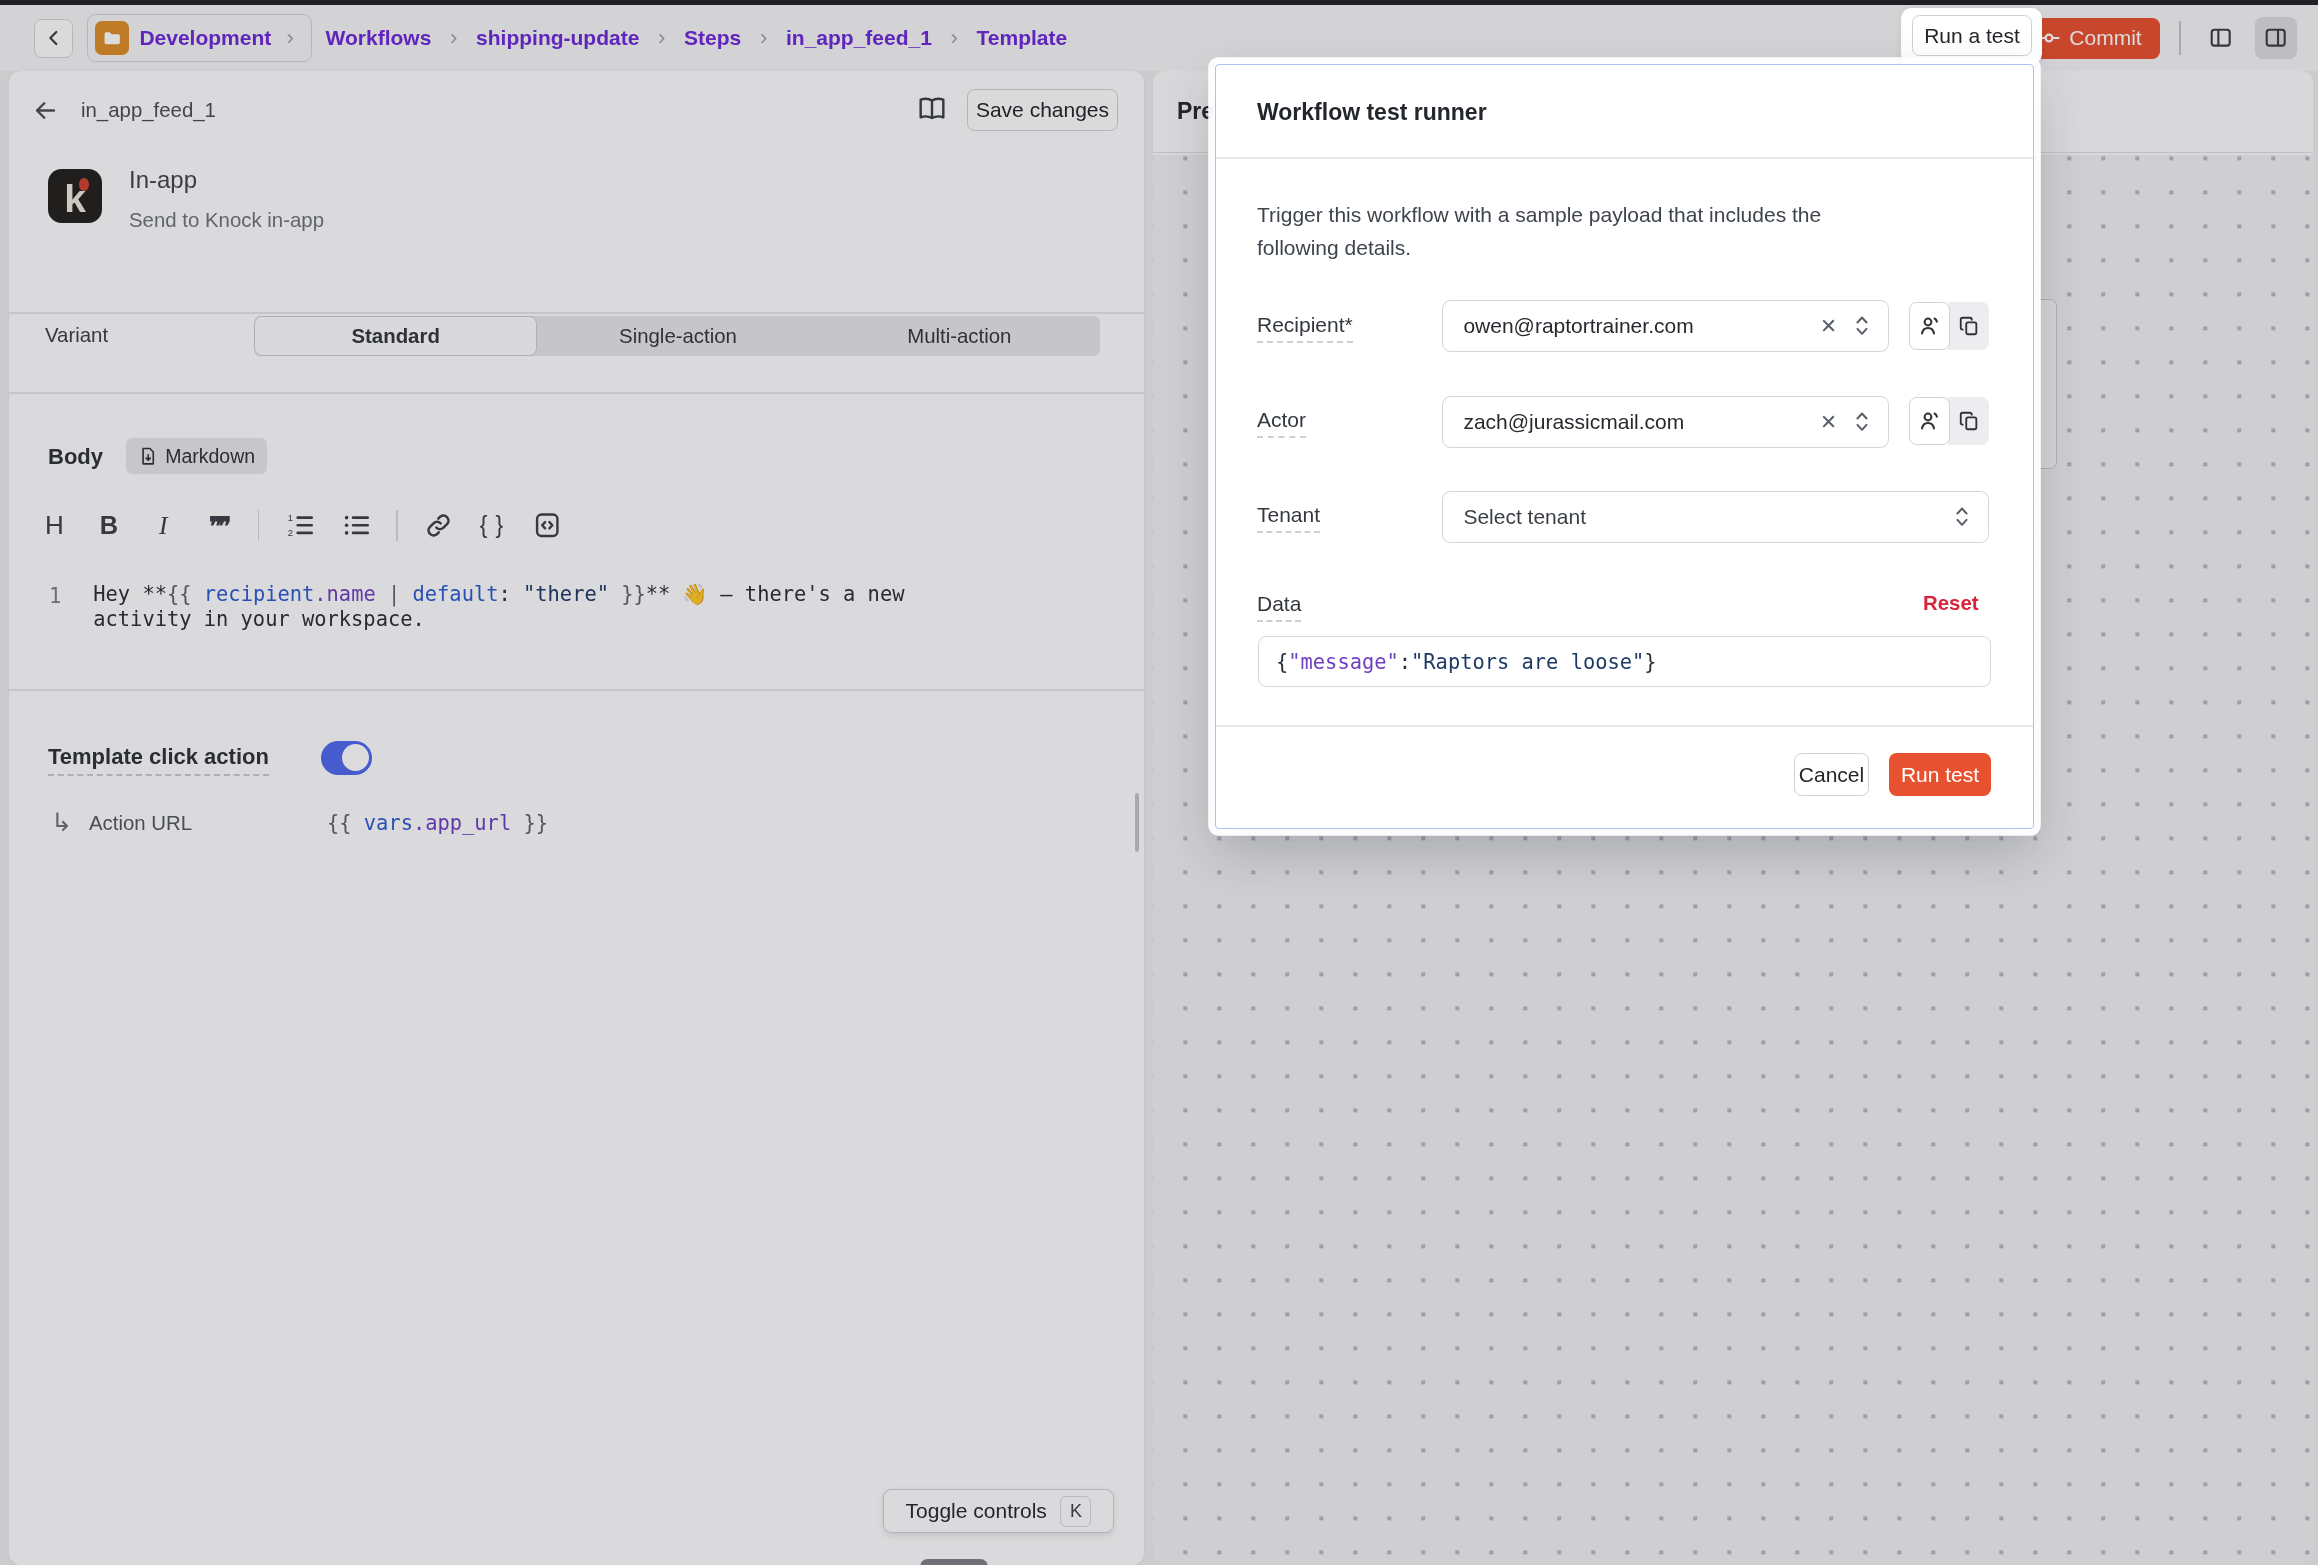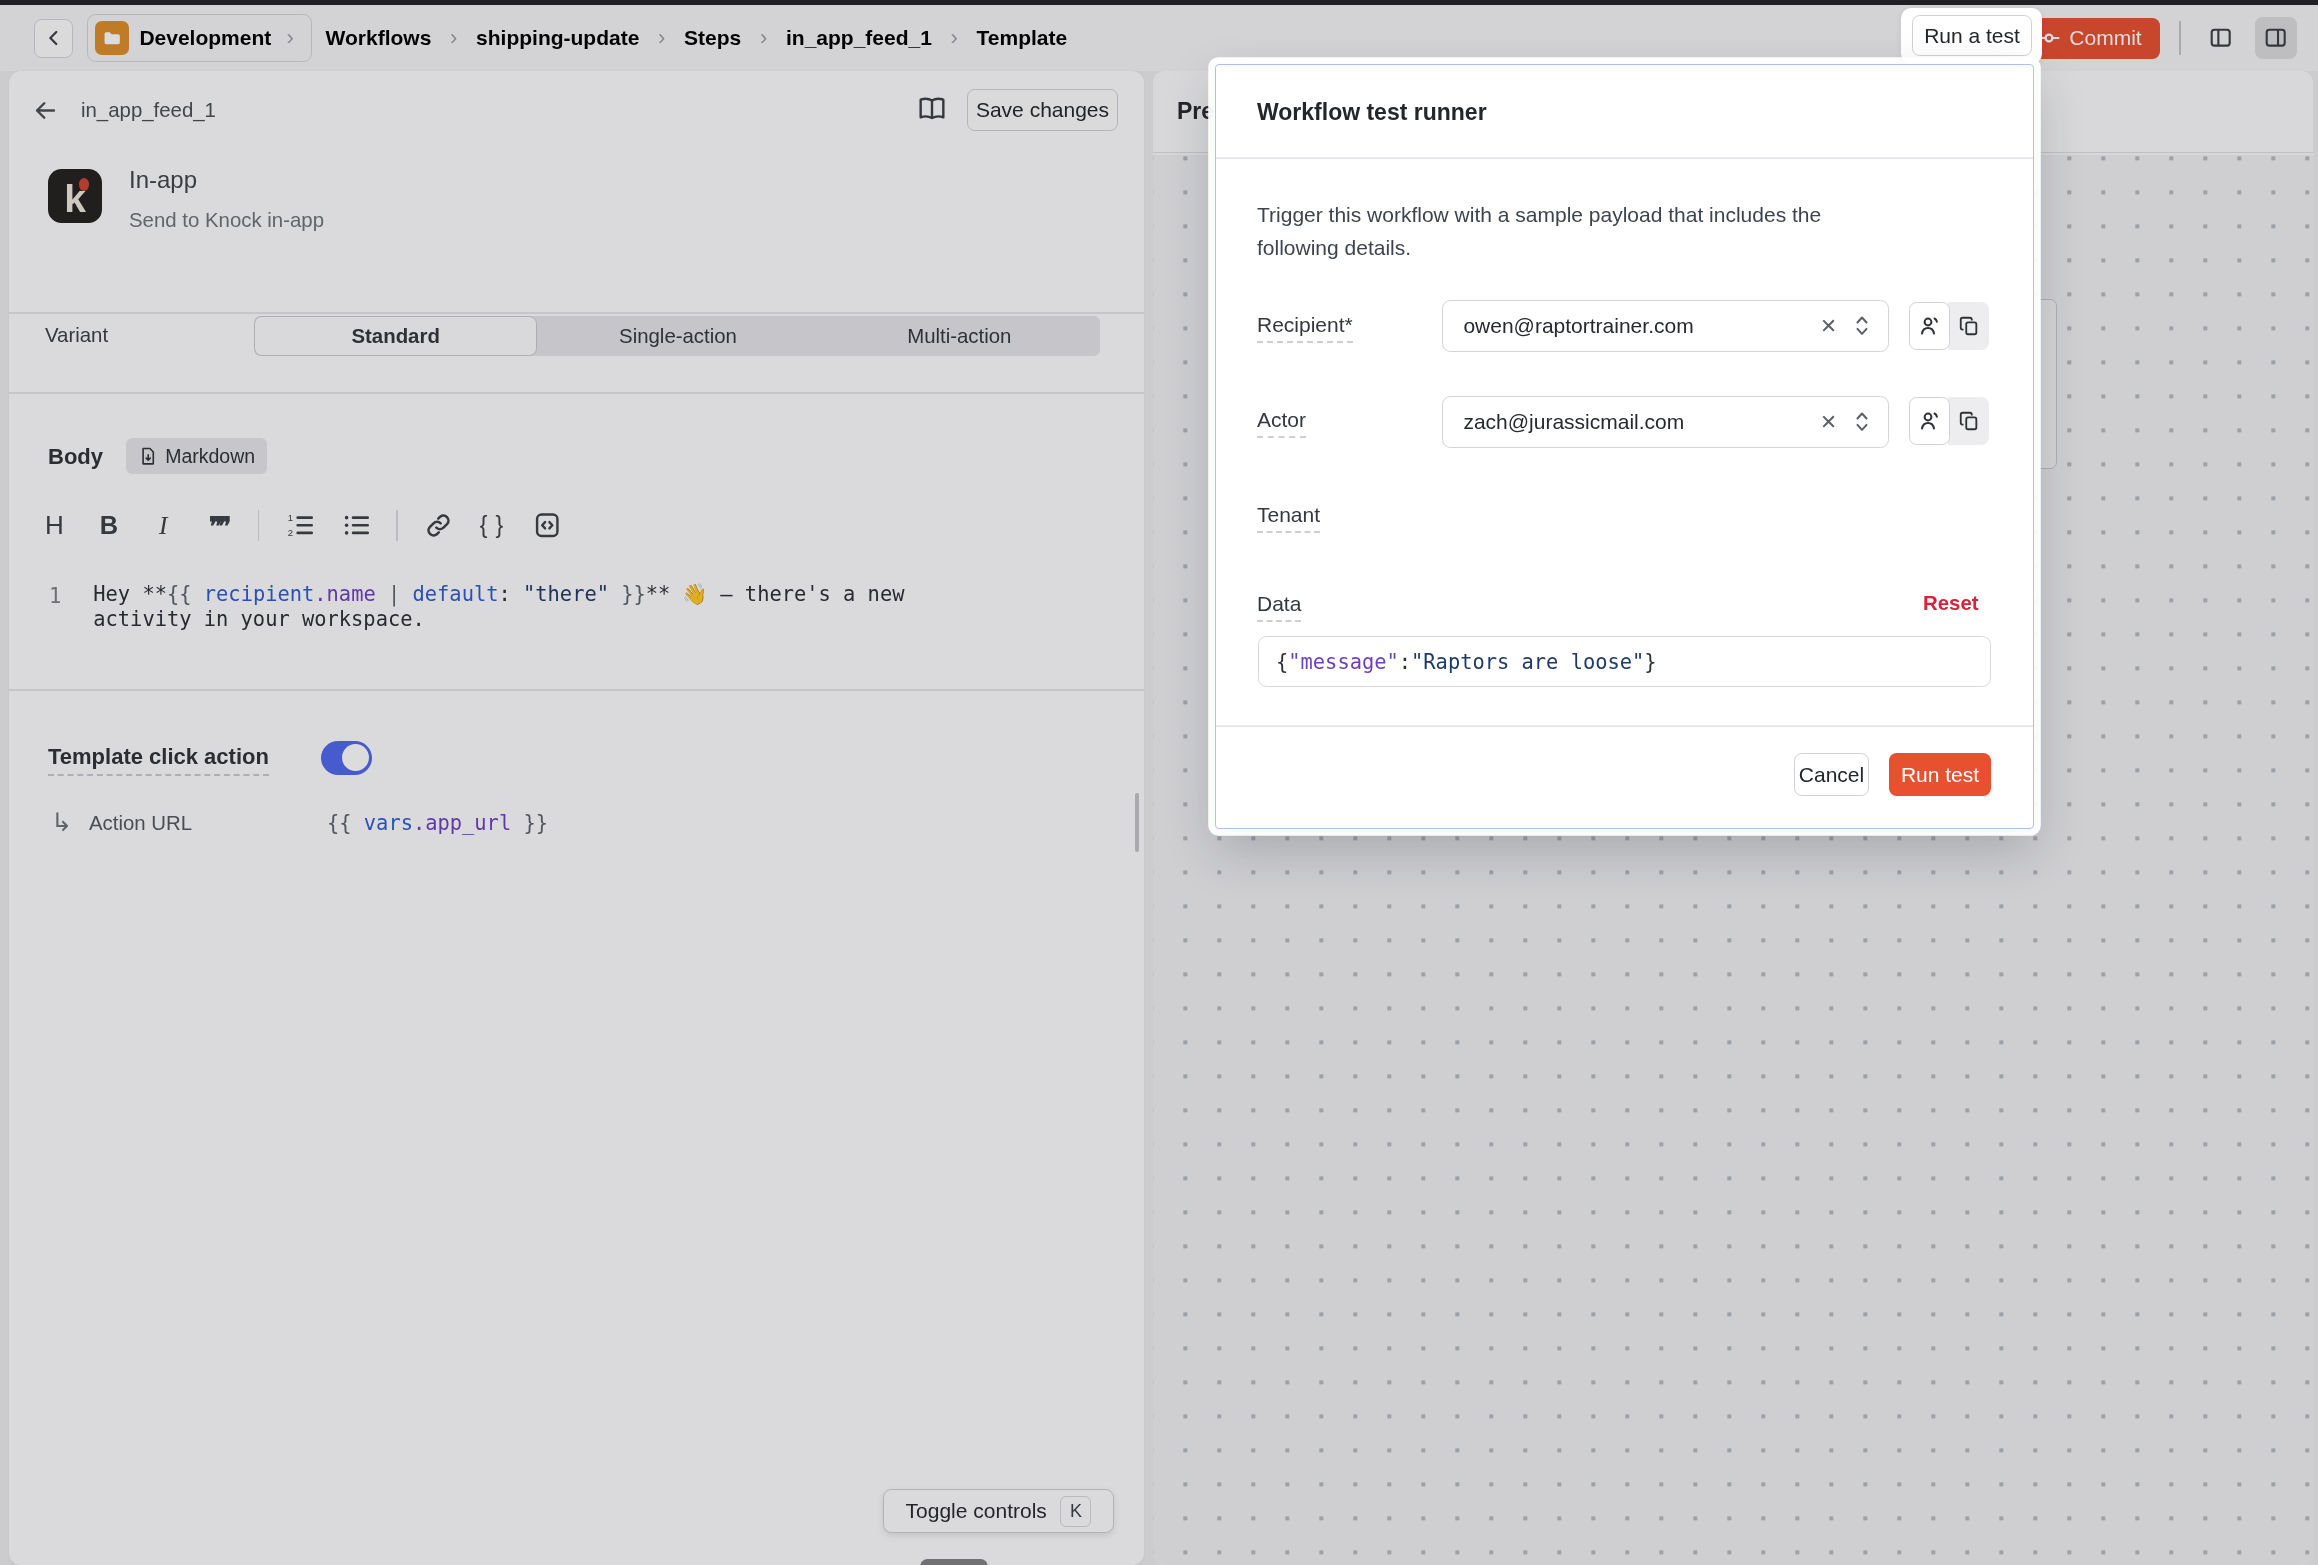--- a/index.html
+++ b/index.html
@@ -8,21 +8,21 @@
   .abs { position:absolute; }
   svg { display:block; }
 
   
   .topstrip { left:0; top:0; width:2319px; height:5.1px; background:#232327; z-index:2; }
   .topbar { left:0; top:5.1px; width:2319px; height:66px; background:#f5f5f6; display:flex; align-items:center; padding:0 22px 0 34px; z-index:1; }
   .tb-left { display:flex; align-items:center; gap:13.6px; }
   .sq-btn { width:39px; height:39px; border:1.7px solid #d3d4d7; border-radius:7.6px; background:#fdfdfd; display:flex; align-items:center; justify-content:center; cursor:pointer; }
   .proj-pill { display:flex; align-items:center; gap:10.2px; border:1.7px solid #d3d4d7; border-radius:8.5px; padding:6px 12px 6px 7.6px; background:transparent; }
   .folder-chip { width:34px; height:34px; border-radius:6.8px; background:#dd8e28; display:flex; align-items:center; justify-content:center; }
-  .crumb { font-size:21px; font-weight:600; color:#000000; }
+  .crumb { font-size:21px; font-weight:600; color:#6d28d9; }
   .crumb-sep { font-size:22px; color:#9ba0a7; padding:0 5.1px; font-weight:400; }
   .tb-right { margin-left:auto; display:flex; align-items:center; gap:13.6px; }
   .runatest-chip { left:1901px; top:7.6px; width:141px; height:56px; background:#ffffff; border-radius:10.2px; z-index:60; box-shadow:0 1.7px 6.8px rgba(0,0,0,.07); }
   .runatest-btn { left:1912px; top:15.3px; width:120px; height:41px; z-index:61; background:#fff; border:1.7px solid #cfd1d5; border-radius:7.6px; font-size:21px; font-weight:500; color:#23262b; display:flex; align-items:center; justify-content:center; cursor:pointer; }
   .commit-btn { height:41px; padding:0 18.7px 0 13.6px; background:#e8512f; border-radius:7.6px; display:flex; align-items:center; gap:8.5px; color:#fff; font-size:21px; font-weight:500; cursor:pointer; }
   .tb-div { width:1.7px; height:34px; background:#c3c4c8; margin:0 5.1px; }
   .panel-btn { width:42px; height:42px; border-radius:7.6px; display:flex; align-items:center; justify-content:center; cursor:pointer; }
   .panel-btn.active { background:#dcdcdf; }
 
   
@@ -341,20 +341,28 @@
       <span>
         <svg width="22" height="22" viewBox="0 0 24 24" fill="none" stroke="#2e3237" stroke-width="2" stroke-linejoin="round">
             <rect x="9" y="8" width="11" height="13" rx="2"></rect>
             <path d="M6 16H5a2 2 0 0 1-2-2V5a2 2 0 0 1 2-2h8a2 2 0 0 1 2 2v1"></path>
           </svg>
       </span>
     </div>
   </div>
 
   <span class="abs f-label" style="left:41px; top:438px;">Tenant</span>
+  <div class="abs select" style="left:226px; top:426px;">
+    <span class="val">Select tenant</span>
+    <span>
+      <svg width="22" height="25.4" viewBox="0 0 24 28" fill="none" stroke="#595f68" stroke-width="2.2" stroke-linecap="round" stroke-linejoin="round">
+          <path d="M7 10.5 12 5l5 5.5M7 17.5l5 5.5 5-5.5"></path>
+        </svg>
+    </span>
+  </div>
 
   <span class="abs f-label" style="left:41px; top:527px;">Data</span>
   <span class="abs reset-link" style="left:707px; top:527px;">Reset</span>
   <div class="abs data-input">
       <span class="tok-d">{</span>
       <span class="tok-p">"message"</span>
       <span class="tok-d">: </span>
       <span class="tok-s">"Raptors are loose"</span>
       <span class="tok-d">}</span>
     </div>

